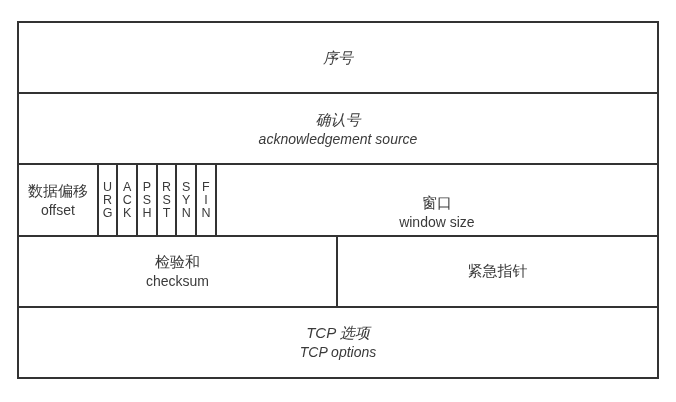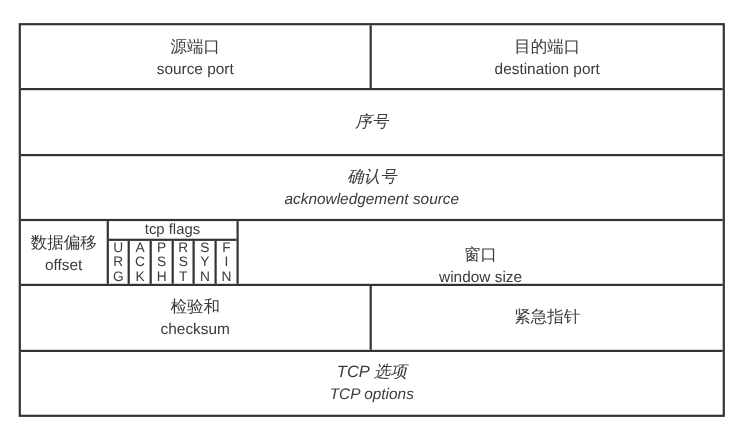--- a/index.html
+++ b/index.html
@@ -77,51 +77,40 @@
     text-align: center;
   }
   .flag-cell:last-child { border-right: none; }
 </style>
 </head>
 <body>
 
 <div class="canvas">
   <div class="tcp-table">
 
-    <div class="row">
-      <div class="cell w-half">
-        <div class="zh">源端口</div>
-        <div class="en">source port</div>
-      </div>
-      <div class="cell w-half">
-        <div class="zh">目的端口</div>
-        <div class="en">destination port</div>
-      </div>
-    </div>
 
     <div class="row">
       <div class="cell w-full">
         <div class="zh">序号</div>
       </div>
     </div>
 
     <div class="row">
       <div class="cell w-full">
         <div class="zh">确认号</div>
         <div class="en">acknowledgement source</div>
       </div>
     </div>
 
     <div class="row">
       <div class="cell w-offset">
         <div class="zh">数据偏移</div>
         <div class="en">offset</div>
       </div>
       <div class="flags-block w-flags">
-        <div class="flags-header">tcp flags</div>
         <div class="flags-cells">
           <div class="flag-cell">U
 R
 G</div>
           <div class="flag-cell">A
 C
 K</div>
           <div class="flag-cell">P
 S
 H</div>

